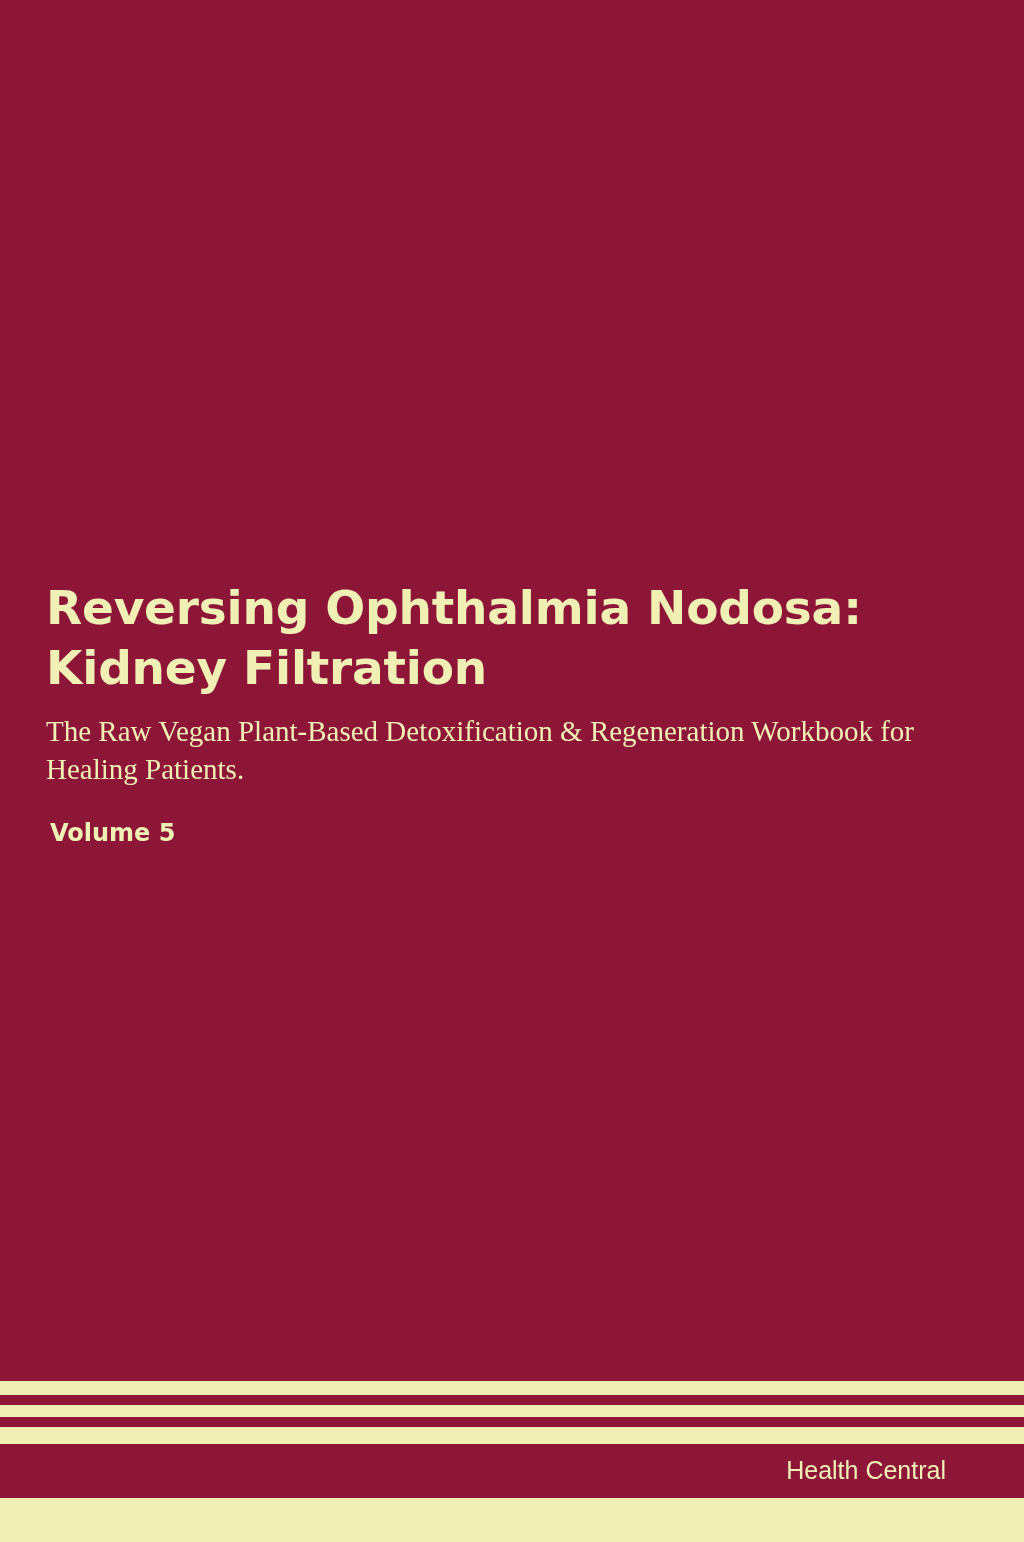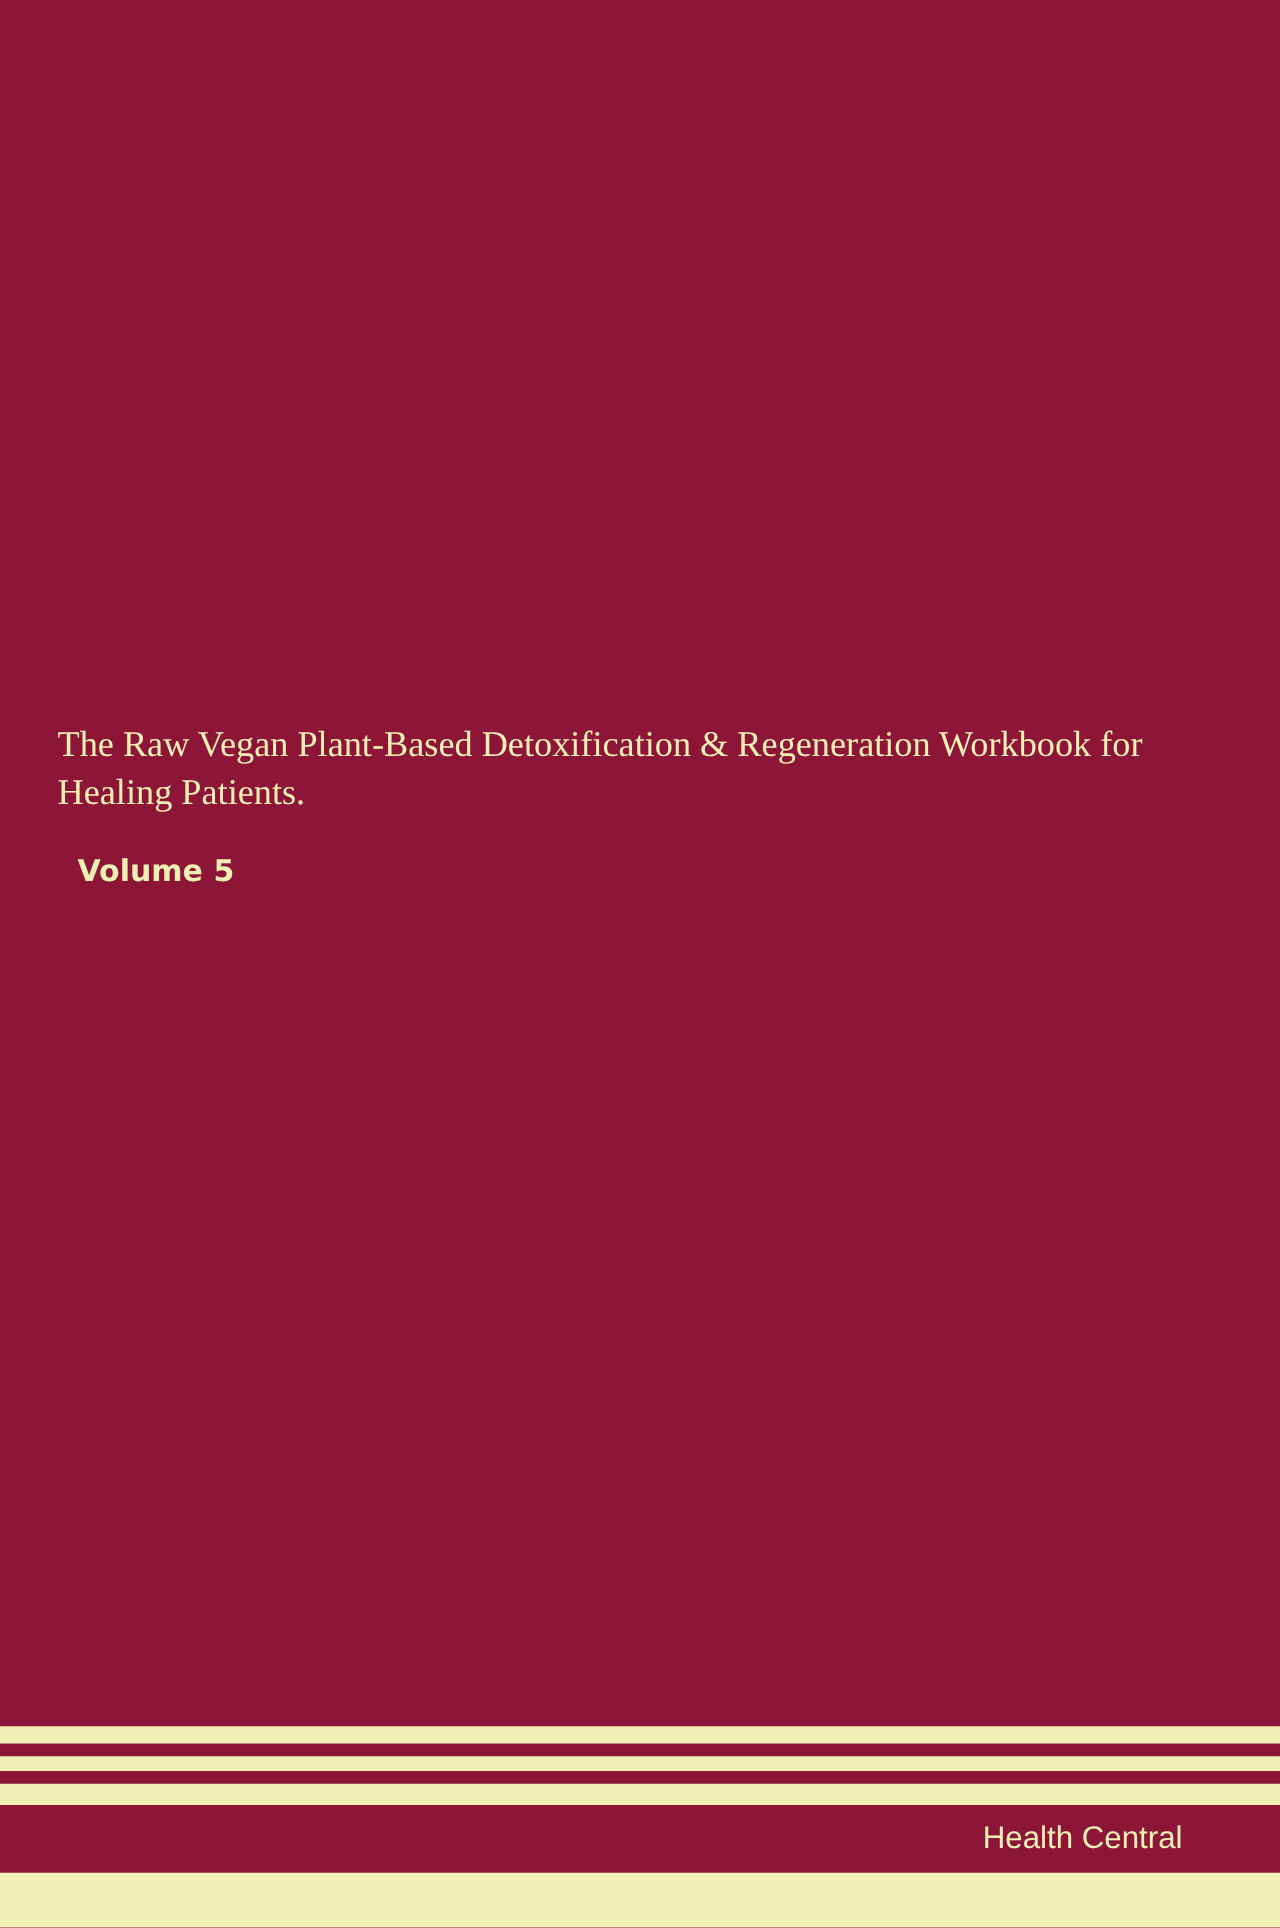--- a/index.html
+++ b/index.html
@@ -44,21 +44,21 @@
     line-height: 1.3;
     color: #f0efb4;
     margin: 0 0 30px 0;
     max-width: 870px;
   }
   .book-volume {
     font-family: "DejaVu Sans", sans-serif;
     font-weight: bold;
     font-size: 24px;
     color: #f0efb4;
-    margin: 16px;
+    margin: 4px;
   }
   .stripes {
     position: absolute;
     left: 0;
     bottom: 0;
     width: 1024px;
   }
   .stripe {
     width: 100%;
   }
@@ -82,20 +82,21 @@
     font-size: 25px;
     color: #f0efb4;
   }
 </style>
 </head>
 <body>
 
 <div class="cover">
 
   <div class="text-block">
+    <h1 class="book-title">Reversing Ophthalmia Nodosa: Kidney Filtration</h1>
     <p class="book-subtitle">The Raw Vegan Plant-Based Detoxification &amp; Regeneration Workbook for Healing Patients.</p>
     <p class="book-volume">Volume 5</p>
   </div>
 
   <div class="stripes">
     <div class="stripe s-cream h14"></div>
     <div class="stripe s-maroon h10"></div>
     <div class="stripe s-cream h12"></div>
     <div class="stripe s-maroon h10"></div>
     <div class="stripe s-cream h17"></div>

